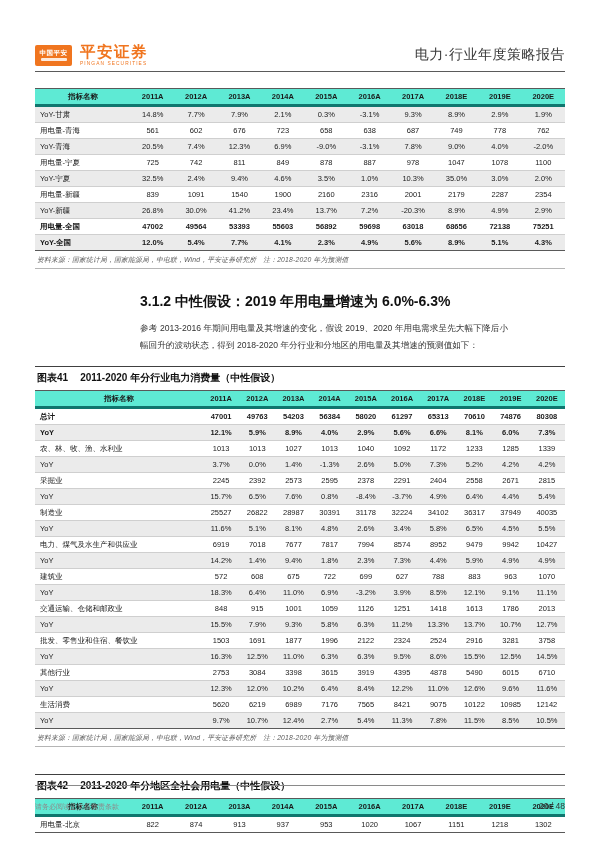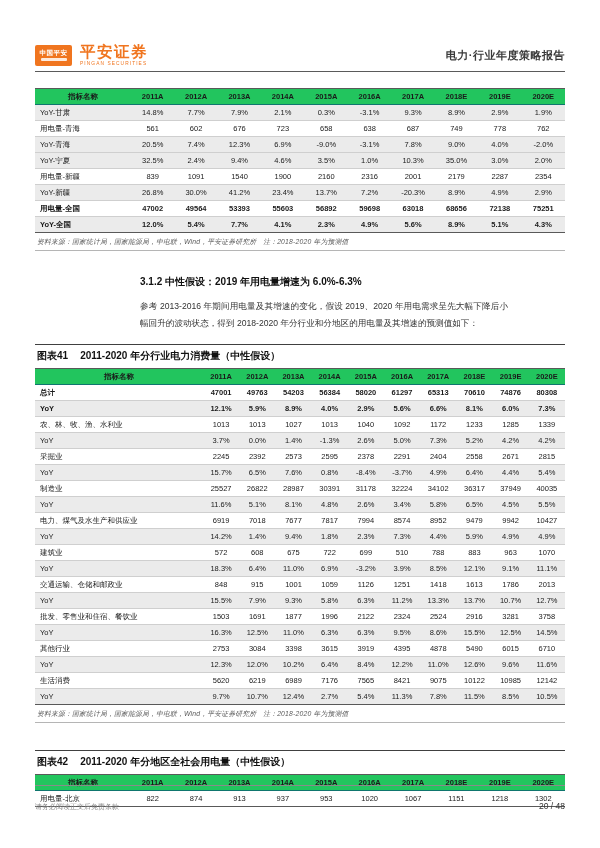--- a/index.html
+++ b/index.html
@@ -11,48 +11,48 @@
   .header { margin:44px 35px 0; padding-bottom:5px; border-bottom:1.5px solid #5a5a5a;
             display:flex; justify-content:space-between; align-items:center; }
   .logo { display:flex; align-items:center; gap:8px; }
   .logo-badge { width:37px; height:21px; background:#f0751f; border-radius:2px; color:#fff;
                 display:flex; flex-direction:column; align-items:center; justify-content:center; }
   .logo-badge .cn { font-size:6.5px; font-weight:bold; letter-spacing:0.5px; line-height:7px; }
   .logo-badge .bar { width:26px; height:3px; margin-top:2px; background:rgba(255,255,255,0.85); border-radius:1px; }
   .brand { display:flex; flex-direction:column; }
   .brand-name { color:#f0751f; font-weight:bold; font-size:15.5px; letter-spacing:1.5px; line-height:16px; }
   .brand-sub  { color:#f0751f; font-size:4.8px; letter-spacing:1.1px; margin-top:1px; }
-  .report-title { font-size:11px; font-weight:bold; color:#3a3a3a; letter-spacing:0.5px; }
+  .report-title { font-size:14px; font-weight:normal; color:#3a3a3a; letter-spacing:0.5px; }
 
   .content { margin:0 35px; }
 
   
   table.dtable { width:100%; border-collapse:collapse; table-layout:fixed;
                  border-top:1.6px solid #595959; border-bottom:1.6px solid #595959; }
   table.dtable th, table.dtable td { font-size:7.5px; line-height:9px; padding:3px 1px;
                  text-align:center; white-space:nowrap; overflow:hidden; }
-  table.dtable thead th { background:#22c55e; font-weight:bold; border-bottom:1px solid #0f766e; }
+  table.dtable thead th { background:#5eead4; font-weight:bold; border-bottom:3px solid #0f766e; }
   table.dtable td:first-child { text-align:left; padding-left:5px; }
   table.dtable th:first-child { text-align:center; }
   table.dtable tbody tr:not(:last-child) td { border-bottom:1px solid #cfcfcf; }
   table.dtable tbody tr.shade td { background:#ebebeb; }
   table.dtable tbody tr.bold td { font-weight:bold; }
   table.t-wide  th:first-child, table.t-wide  td:first-child { width:96px; }
   table.t-labels th:first-child, table.t-labels td:first-child { width:168px; }
 
   .source-note { border-bottom:1px solid #b5b5b5; padding:4px 2px 3px; font-size:6.8px;
                  font-style:italic; color:#595959; letter-spacing:0.2px; }
 
   .fig-caption { border-top:1.4px solid #404040; padding:4px 2px 5px; font-size:10px;
                  font-weight:bold; color:#111; display:flex;text-align:center; }
   .fig-caption .fig-label { margin-right:12px; }
 
   
   .section-block { margin:24px 0 0 105px; width:368px; }
-  .section-heading { font-size:10px; font-weight:bold; color:#111; }
+  .section-heading { font-size:14px; font-weight:bold; color:#111; }
   .section-paragraph { margin-top:9px; font-size:8.6px; line-height:16.5px; color:#333;
                        text-align:justify; }
 
   .gap-16 { height:16px; } .gap-13 { height:13px; } .gap-27 { height:27px; }
 
   
   .footer { position:absolute; left:35px; right:35px; top:785px; border-top:1px solid #8a8a8a;
             padding-top:15px; display:flex; justify-content:space-between; align-items:baseline; }
   .footer-disclaimer { font-size:7px; color:#8c8c8c; }
   .footer-page { font-size:8.5px; color:#333; }
@@ -128,20 +128,33 @@
             <td>20.5%</td>
             <td>7.4%</td>
             <td>12.3%</td>
             <td>6.9%</td>
             <td>-9.0%</td>
             <td>-3.1%</td>
             <td>7.8%</td>
             <td>9.0%</td>
             <td>4.0%</td>
             <td>-2.0%</td>
+          </tr>
+          <tr>
+            <td>用电量-宁夏</td>
+            <td>725</td>
+            <td>742</td>
+            <td>811</td>
+            <td>849</td>
+            <td>878</td>
+            <td>887</td>
+            <td>978</td>
+            <td>1047</td>
+            <td>1078</td>
+            <td>1100</td>
           </tr>
           <tr class="shade">
             <td>YoY-宁夏</td>
             <td>32.5%</td>
             <td>2.4%</td>
             <td>9.4%</td>
             <td>4.6%</td>
             <td>3.5%</td>
             <td>1.0%</td>
             <td>10.3%</td>
@@ -363,21 +376,21 @@
             <td>4.9%</td>
             <td>4.9%</td>
           </tr>
           <tr>
             <td>建筑业</td>
             <td>572</td>
             <td>608</td>
             <td>675</td>
             <td>722</td>
             <td>699</td>
-            <td>510</td>
+            <td>627</td>
             <td>788</td>
             <td>883</td>
             <td>963</td>
             <td>1070</td>
           </tr>
           <tr class="shade">
             <td>YoY</td>
             <td>18.3%</td>
             <td>6.4%</td>
             <td>11.0%</td>

